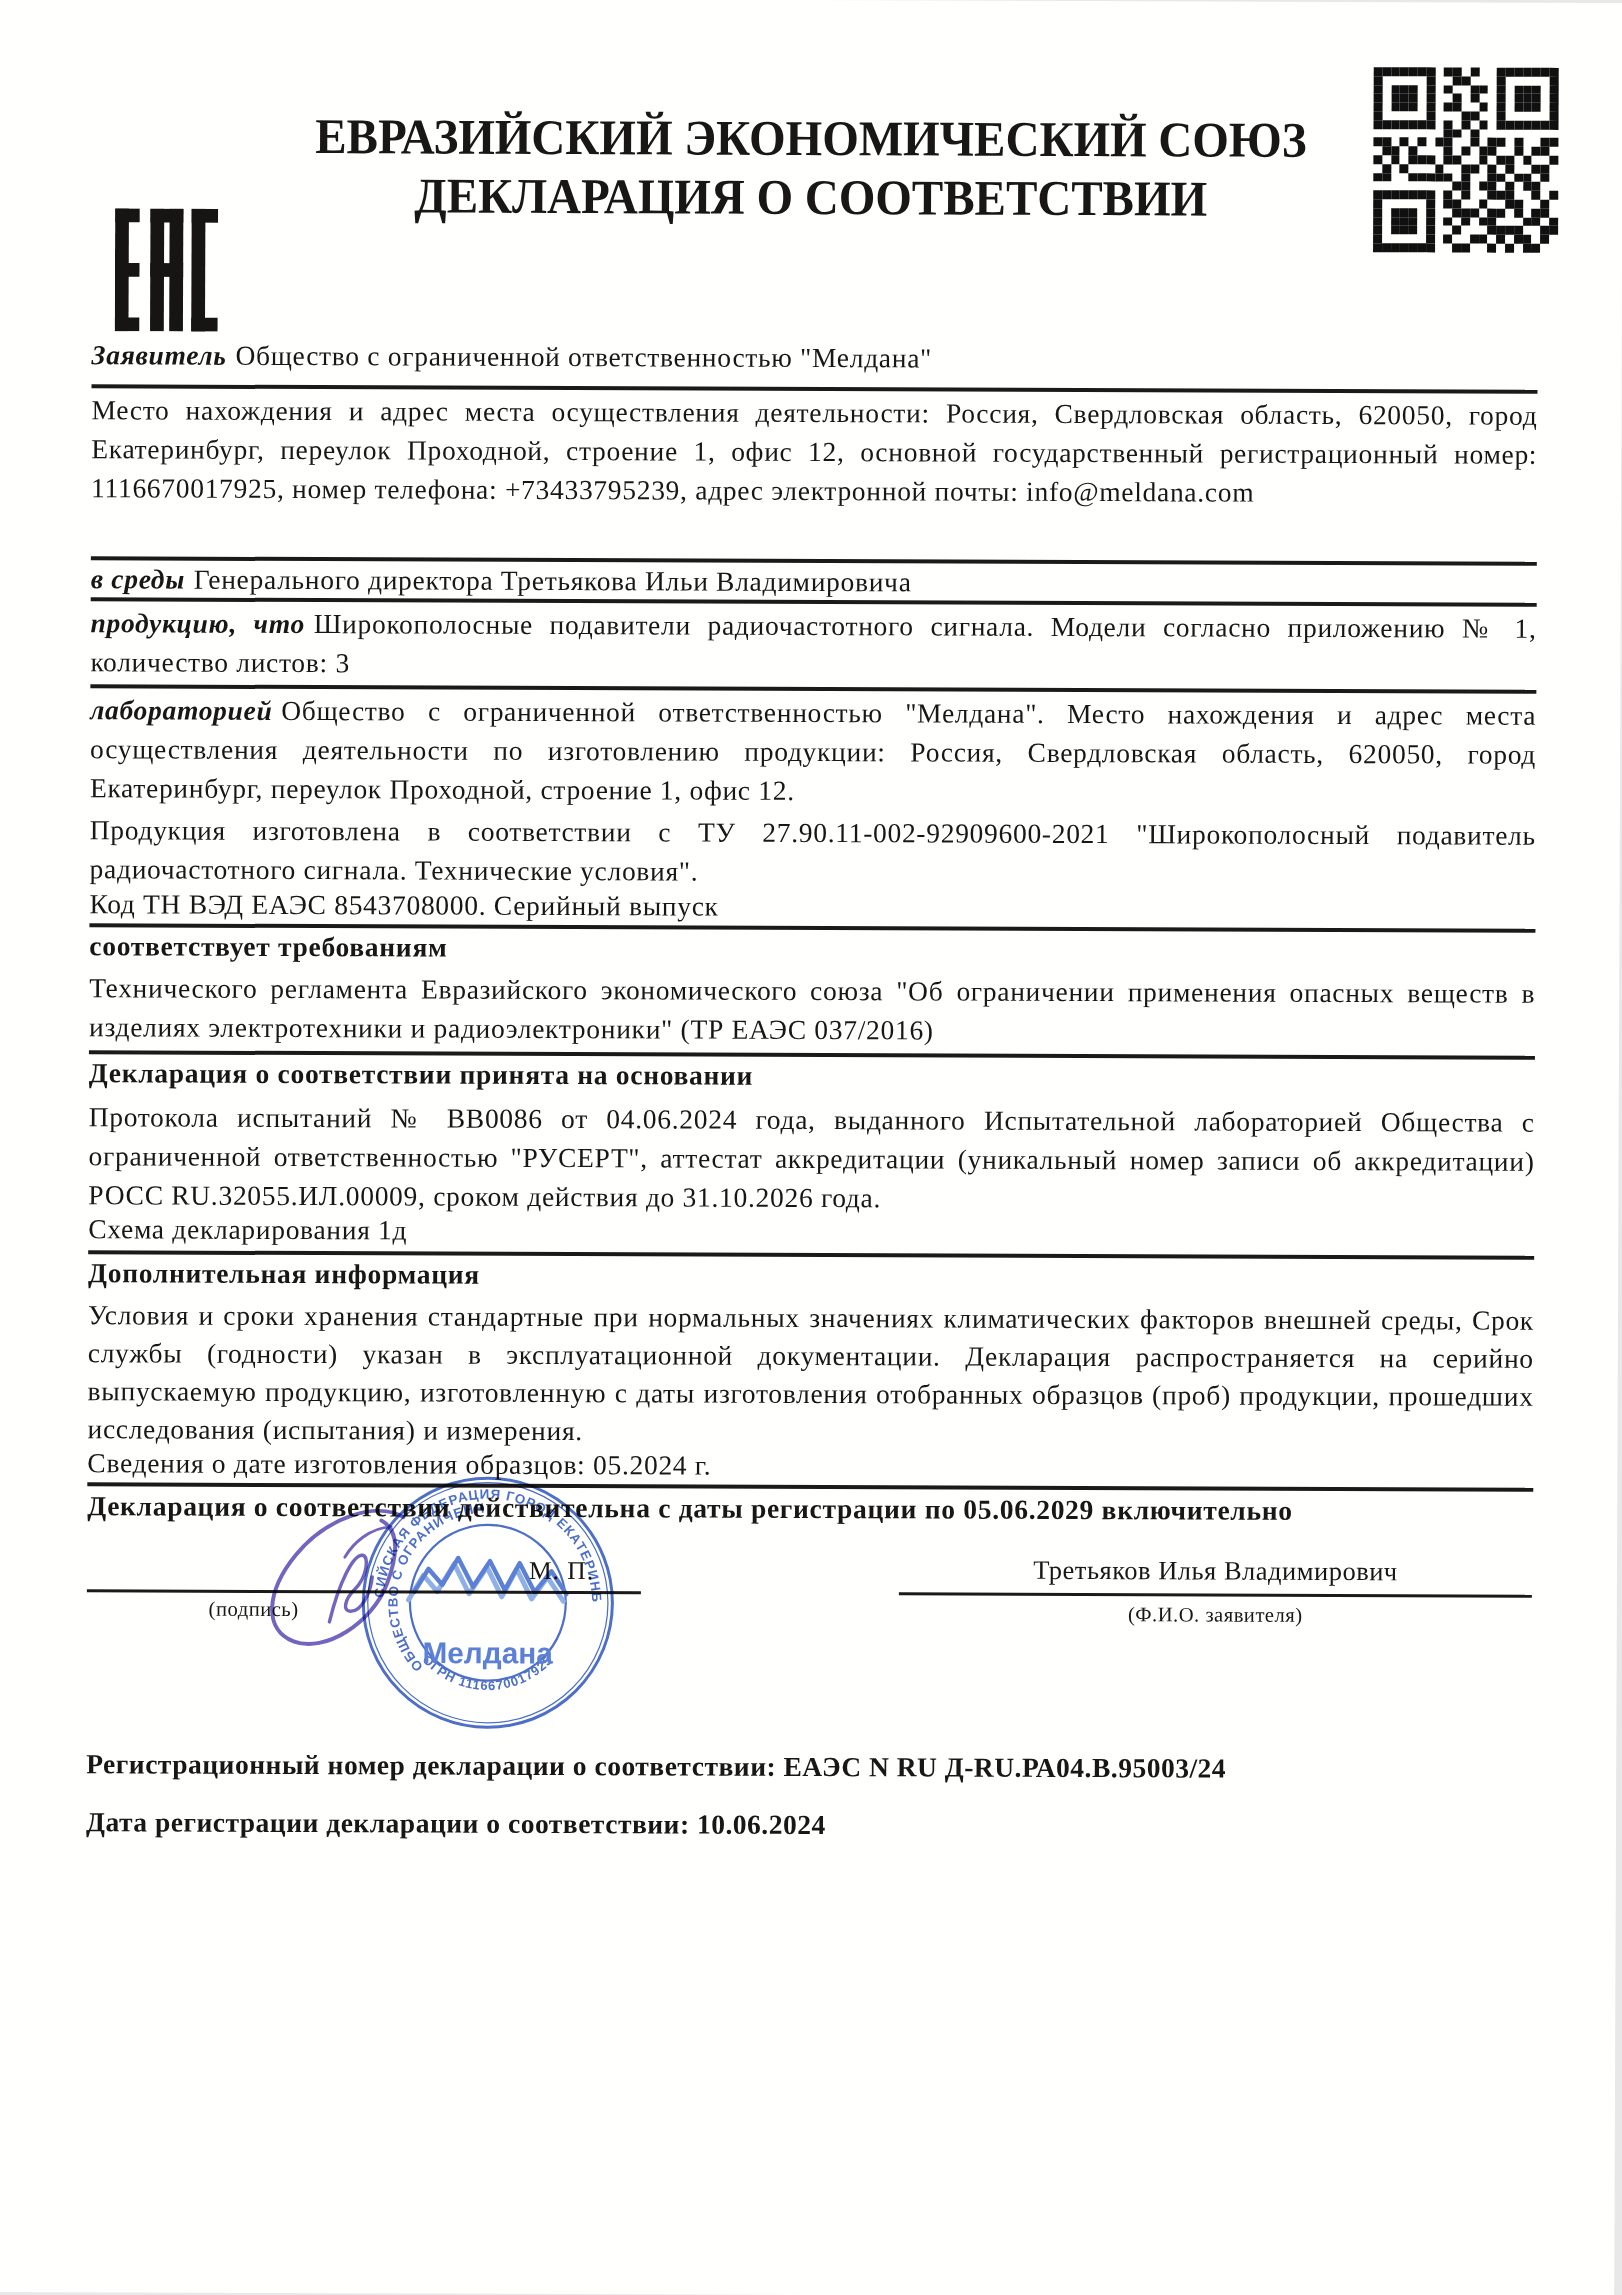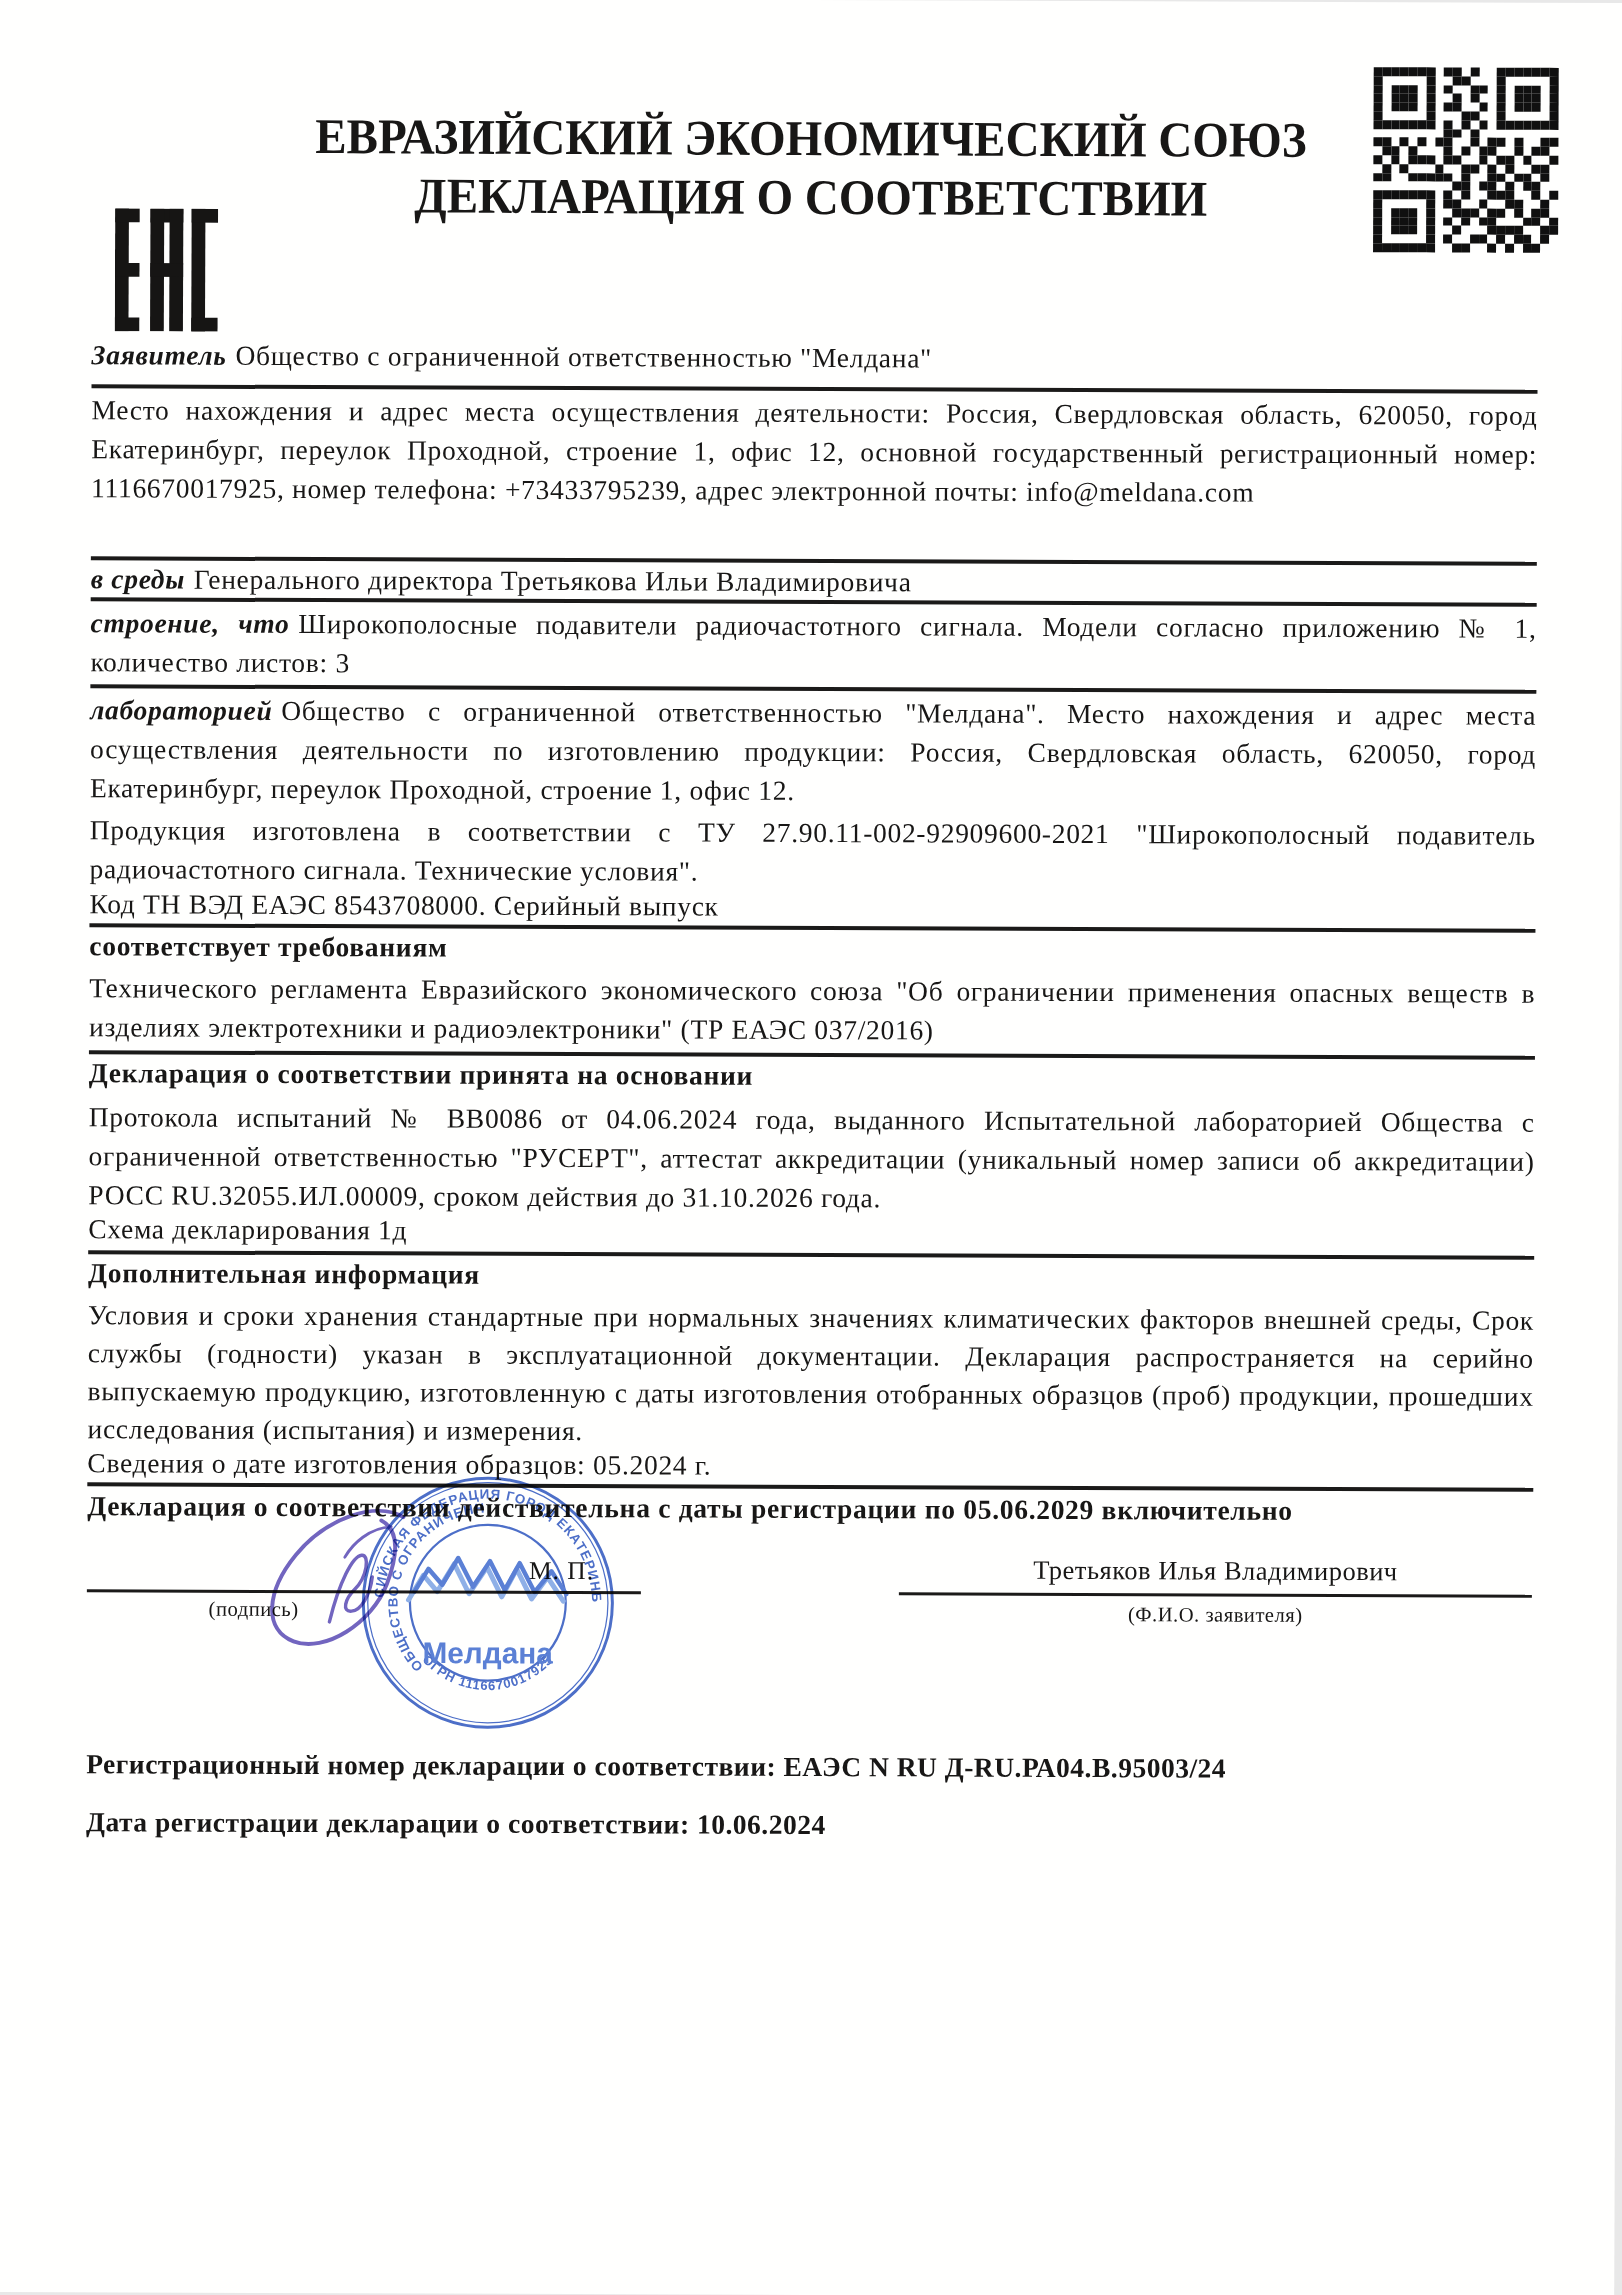--- a/index.html
+++ b/index.html
@@ -507,21 +507,21 @@
   <div class="abs content-x rule" style="top:387px;"></div>
 
   <p class="abs content-x para" style="top:393px;margin:0;">Место нахождения и адрес места осуществления деятельности: Россия, Свердловская область, 620050, город Екатеринбург, переулок Проходной, строение 1, офис 12, основной государственный регистрационный номер: 1116670017925, номер телефона: +73433795239, адрес электронной почты: info@meldana.com</p>
 
   <div class="abs content-x rule" style="top:559px;"></div>
 
   <p class="abs content-x oneline" style="top:565px;margin:0;"><b class="lbl">в среды</b><span>Генерального директора Третьякова Ильи Владимировича</span></p>
 
   <div class="abs content-x rule" style="top:600px;"></div>
 
-  <p class="abs content-x para" style="top:606px;margin:0;"><b class="lbl">строение, что</b><span>Широкополосные подавители радиочастотного сигнала.  Модели согласно приложению № 1, количество листов: 3</span></p>
+  <p class="abs content-x para" style="top:606px;margin:0;"><b class="lbl">продукцию, что</b><span>Широкополосные подавители радиочастотного сигнала.  Модели согласно приложению № 1, количество листов: 3</span></p>
 
   <div class="abs content-x rule" style="top:687px;"></div>
 
   <p class="abs content-x para" style="top:693px;margin:0;"><b class="lbl">лабораторией</b><span>Общество с ограниченной ответственностью "Мелдана". Место нахождения и адрес места осуществления деятельности по изготовлению продукции: Россия, Свердловская область, 620050, город Екатеринбург, переулок Проходной, строение 1, офис 12.</span></p>
 
   <p class="abs content-x para" style="top:813px;margin:0;">Продукция изготовлена в соответствии с ТУ 27.90.11-002-92909600-2021 "Широкополосный подавитель радиочастотного сигнала. Технические условия".</p>
 
   <p class="abs content-x oneline" style="top:890px;margin:0;">Код ТН ВЭД ЕАЭС 8543708000. Серийный выпуск</p>
 
   <div class="abs content-x rule" style="top:926px;"></div>

